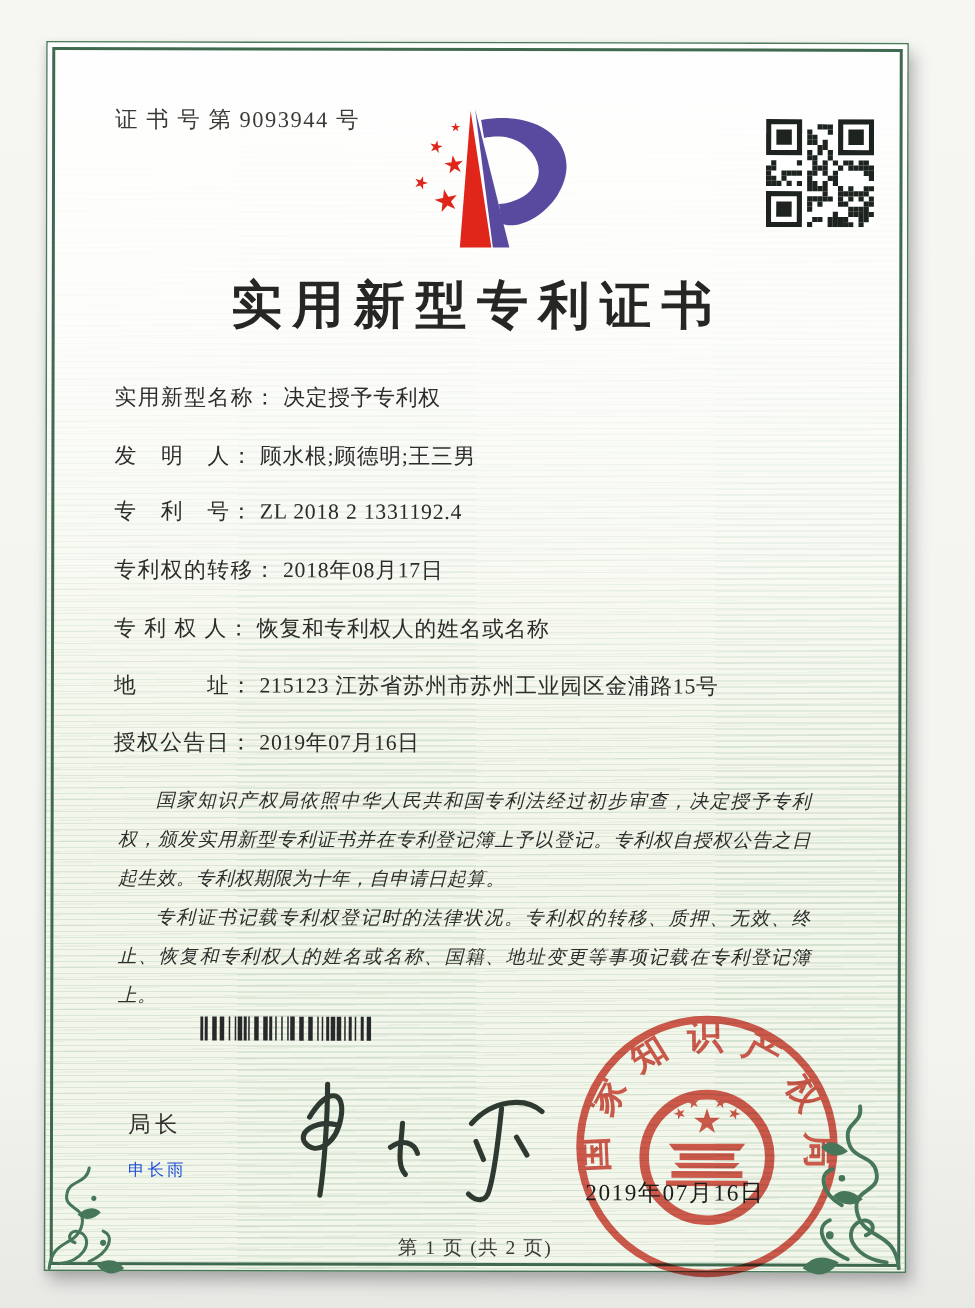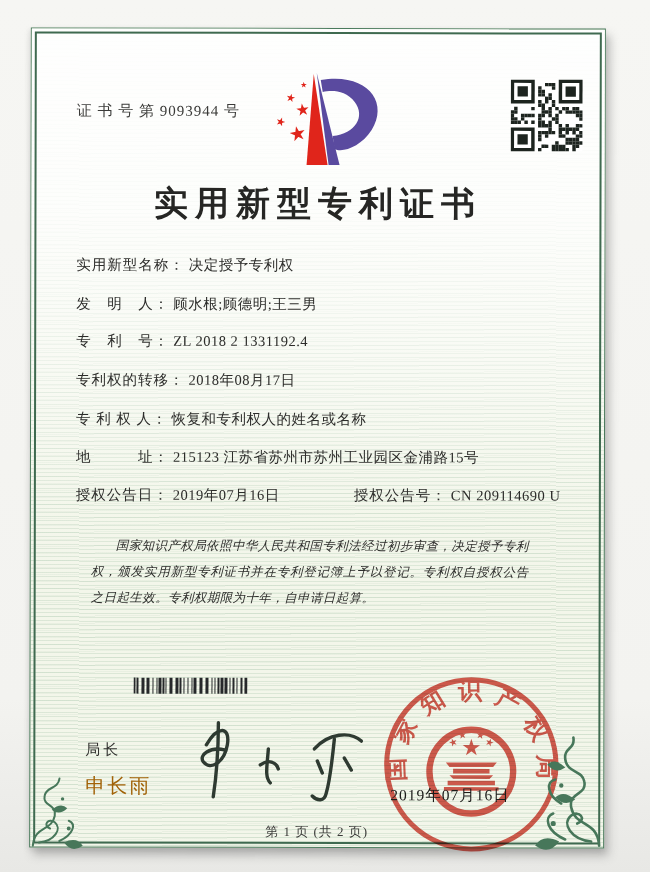--- a/index.html
+++ b/index.html
@@ -12,37 +12,37 @@
   .guilloche{position:absolute;inset:0;
     background:
       repeating-linear-gradient(180deg, rgba(96,152,112,.16) 0 1px, rgba(255,255,255,0) 1px 4px),
       repeating-linear-gradient(179deg, rgba(96,152,112,.07) 0 1px, rgba(255,255,255,0) 1px 7px);}
   .topwash{position:absolute;inset:0;
     background:linear-gradient(180deg, rgba(255,255,255,.96) 0%, rgba(255,255,255,.85) 22%,
       rgba(255,255,255,.45) 42%, rgba(255,255,255,.08) 58%, rgba(255,255,255,0) 70%);}
   .innerframe{position:absolute;left:3px;top:3px;right:3px;bottom:3px;
     border:2px solid #3f6a50;pointer-events:none;}
   .abs{position:absolute;}
-  .certno{left:45px;top:42px;font-size:15px;color:#3a3a38;letter-spacing:1px;margin-top:31px;}
+  .certno{left:45px;top:42px;font-size:15px;color:#3a3a38;letter-spacing:1px;}
   .logo{left:226px;top:42px;width:148px;height:106px;}
   .qr{left:479px;top:50px;width:72px;height:72px;}
   .title{left:0;top:152px;width:100%;text-align:center;font-size:34px;font-weight:bold;
     color:#262624;letter-spacing:7px;}
   .frow{left:45px;width:505px;height:20px;font-size:14.5px;color:#2c2c2a;white-space:nowrap;}
   .frow .lab{letter-spacing:1px;font-family:Liberation Serif, serif;}
   .frow .val{margin-left:4px;letter-spacing:.5px;}
   .grant2{position:absolute;left:278px;top:0;}
   .bodytext{left:48px;top:492px;width:462px;font-size:12.5px;line-height:26px;
     color:#2e2e2c;font-style:italic;text-align:justify;letter-spacing:.4px;}
-  .bodytext p{margin:12px;text-indent:2em;}
+  .bodytext p{margin:0;text-indent:2em;}
   .barcode{left:103px;top:648px;width:114px;height:18px;}
   .sig{left:138px;top:682px;width:215px;height:115px;}
   .dirtitle{left:55px;top:712px;font-size:15px;color:#30302e;letter-spacing:3px;
     font-family:Liberation Serif, serif;}
-  .dirname{left:55px;top:744px;font-size:20px;color:#a16207;letter-spacing:2px;
+  .dirname{left:55px;top:744px;font-size:11px;color:#1d4ed8;letter-spacing:2px;
     font-family:Liberation Sans, sans-serif;}
   .seal{left:350px;top:644px;width:182px;height:182px;mix-blend-mode:multiply;opacity:.93;}
   .sealdate{left:360px;top:756px;font-size:15.5px;color:#1c1c1a;letter-spacing:1px;z-index:5;}
   .pageno{left:0;top:794px;width:100%;text-align:center;font-size:13px;color:#3a3a38;
     letter-spacing:1px;}
   .fl-bl{left:-2px;bottom:-4px;width:78px;height:100px;}
   .fl-br{right:-2px;bottom:-4px;width:100px;height:128px;transform:scaleX(-1);}
 </style>
 </head>
 <body>
@@ -222,25 +222,25 @@
       <span class="lab">专利权的转移：</span><span class="val">2018年08月17日</span>
     </div>
     <div class="abs frow" style="top:381px">
       <span class="lab">专 利 权 人：</span><span class="val">恢复和专利权人的姓名或名称</span>
     </div>
     <div class="abs frow" style="top:419px">
       <span class="lab">地　　　址：</span><span class="val">215123 江苏省苏州市苏州工业园区金浦路15号</span>
     </div>
     <div class="abs frow" style="top:457px">
       <span><span class="lab">授权公告日：</span><span class="val">2019年07月16日</span></span>
-      <span class="grant2"><span class="lab">授权公告号：</span><span class="val">CN 209114690 U</span></span>
     </div>
 
     <div class="abs bodytext">
       <p>国家知识产权局依照中华人民共和国专利法经过初步审查，决定授予专利权，颁发实用新型专利证书并在专利登记簿上予以登记。专利权自授权公告之日起生效。专利权期限为十年，自申请日起算。</p>
+      <p>专利证书记载专利权登记时的法律状况。专利权的转移、质押、无效、终止、恢复和专利权人的姓名或名称、国籍、地址变更等事项记载在专利登记簿上。</p>
     </div>
 
     <div class="abs barcode">
       <svg id="bcsvg" width="114" height="18" viewBox="0 0 114 18">
           <rect x="0" y="1" width="2" height="16" fill="#26282a"></rect>
           <rect x="3" y="1" width="2" height="16" fill="#26282a"></rect>
           <rect x="8" y="1" width="3" height="16" fill="#26282a"></rect>
           <rect x="13" y="1" width="3" height="16" fill="#26282a"></rect>
           <rect x="19" y="1" width="1" height="16" fill="#26282a"></rect>
           <rect x="23" y="1" width="1" height="16" fill="#26282a"></rect>

